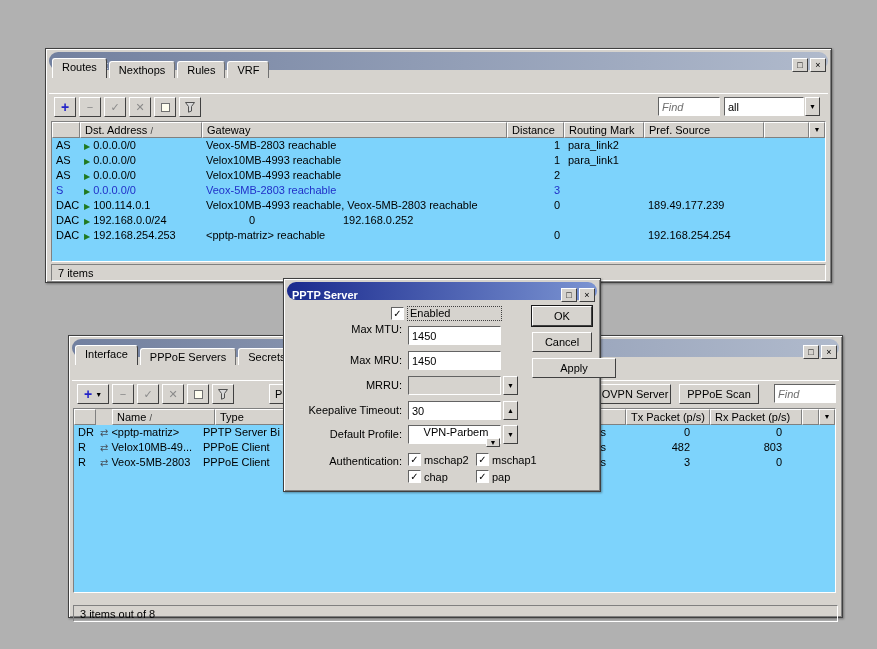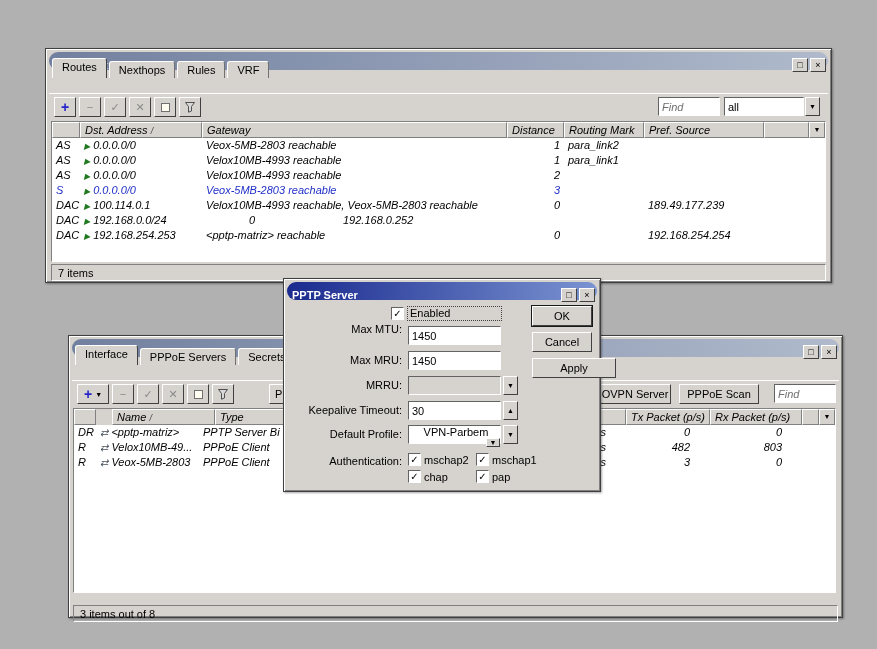--- a/index.html
+++ b/index.html
@@ -56,24 +56,23 @@
     text-align:center; line-height:18px;
   }
   .btn.default { box-shadow:0 0 0 1px #1a1a1a; }
   .input {
     background:#fff; border:1px solid; border-color:#636363 #fff #fff #636363;
     font-family:"Liberation Sans", sans-serif; font-size:11px; padding:1px 3px;
     height:19px;
   }
   .input::placeholder { color:#6e6e6e; font-style:italic; }
   .grid {
-    position:absolute; background:#ffffff;
+    position:absolute; background:#7dd3fc;
     border:1px solid; border-color:#808080 #fff #fff #808080;
     overflow:hidden;
-    font-style:italic;
   }
   .ghead { display:flex; height:16px; background:#d6d3ce; }
   .gh {
     border:1px solid; border-color:#fff #808080 #808080 #fff;
     padding:0 4px; white-space:nowrap; overflow:hidden; line-height:14px;
   }
   .gh-arrow { width:16px; text-align:center; font-size:7px; line-height:14px; padding:0; }
   .sort { font-size:9px; color:#404040; }
   .grow { display:flex; height:15px; line-height:15px; white-space:nowrap; }
   .gc { padding:0 4px; overflow:hidden; }

